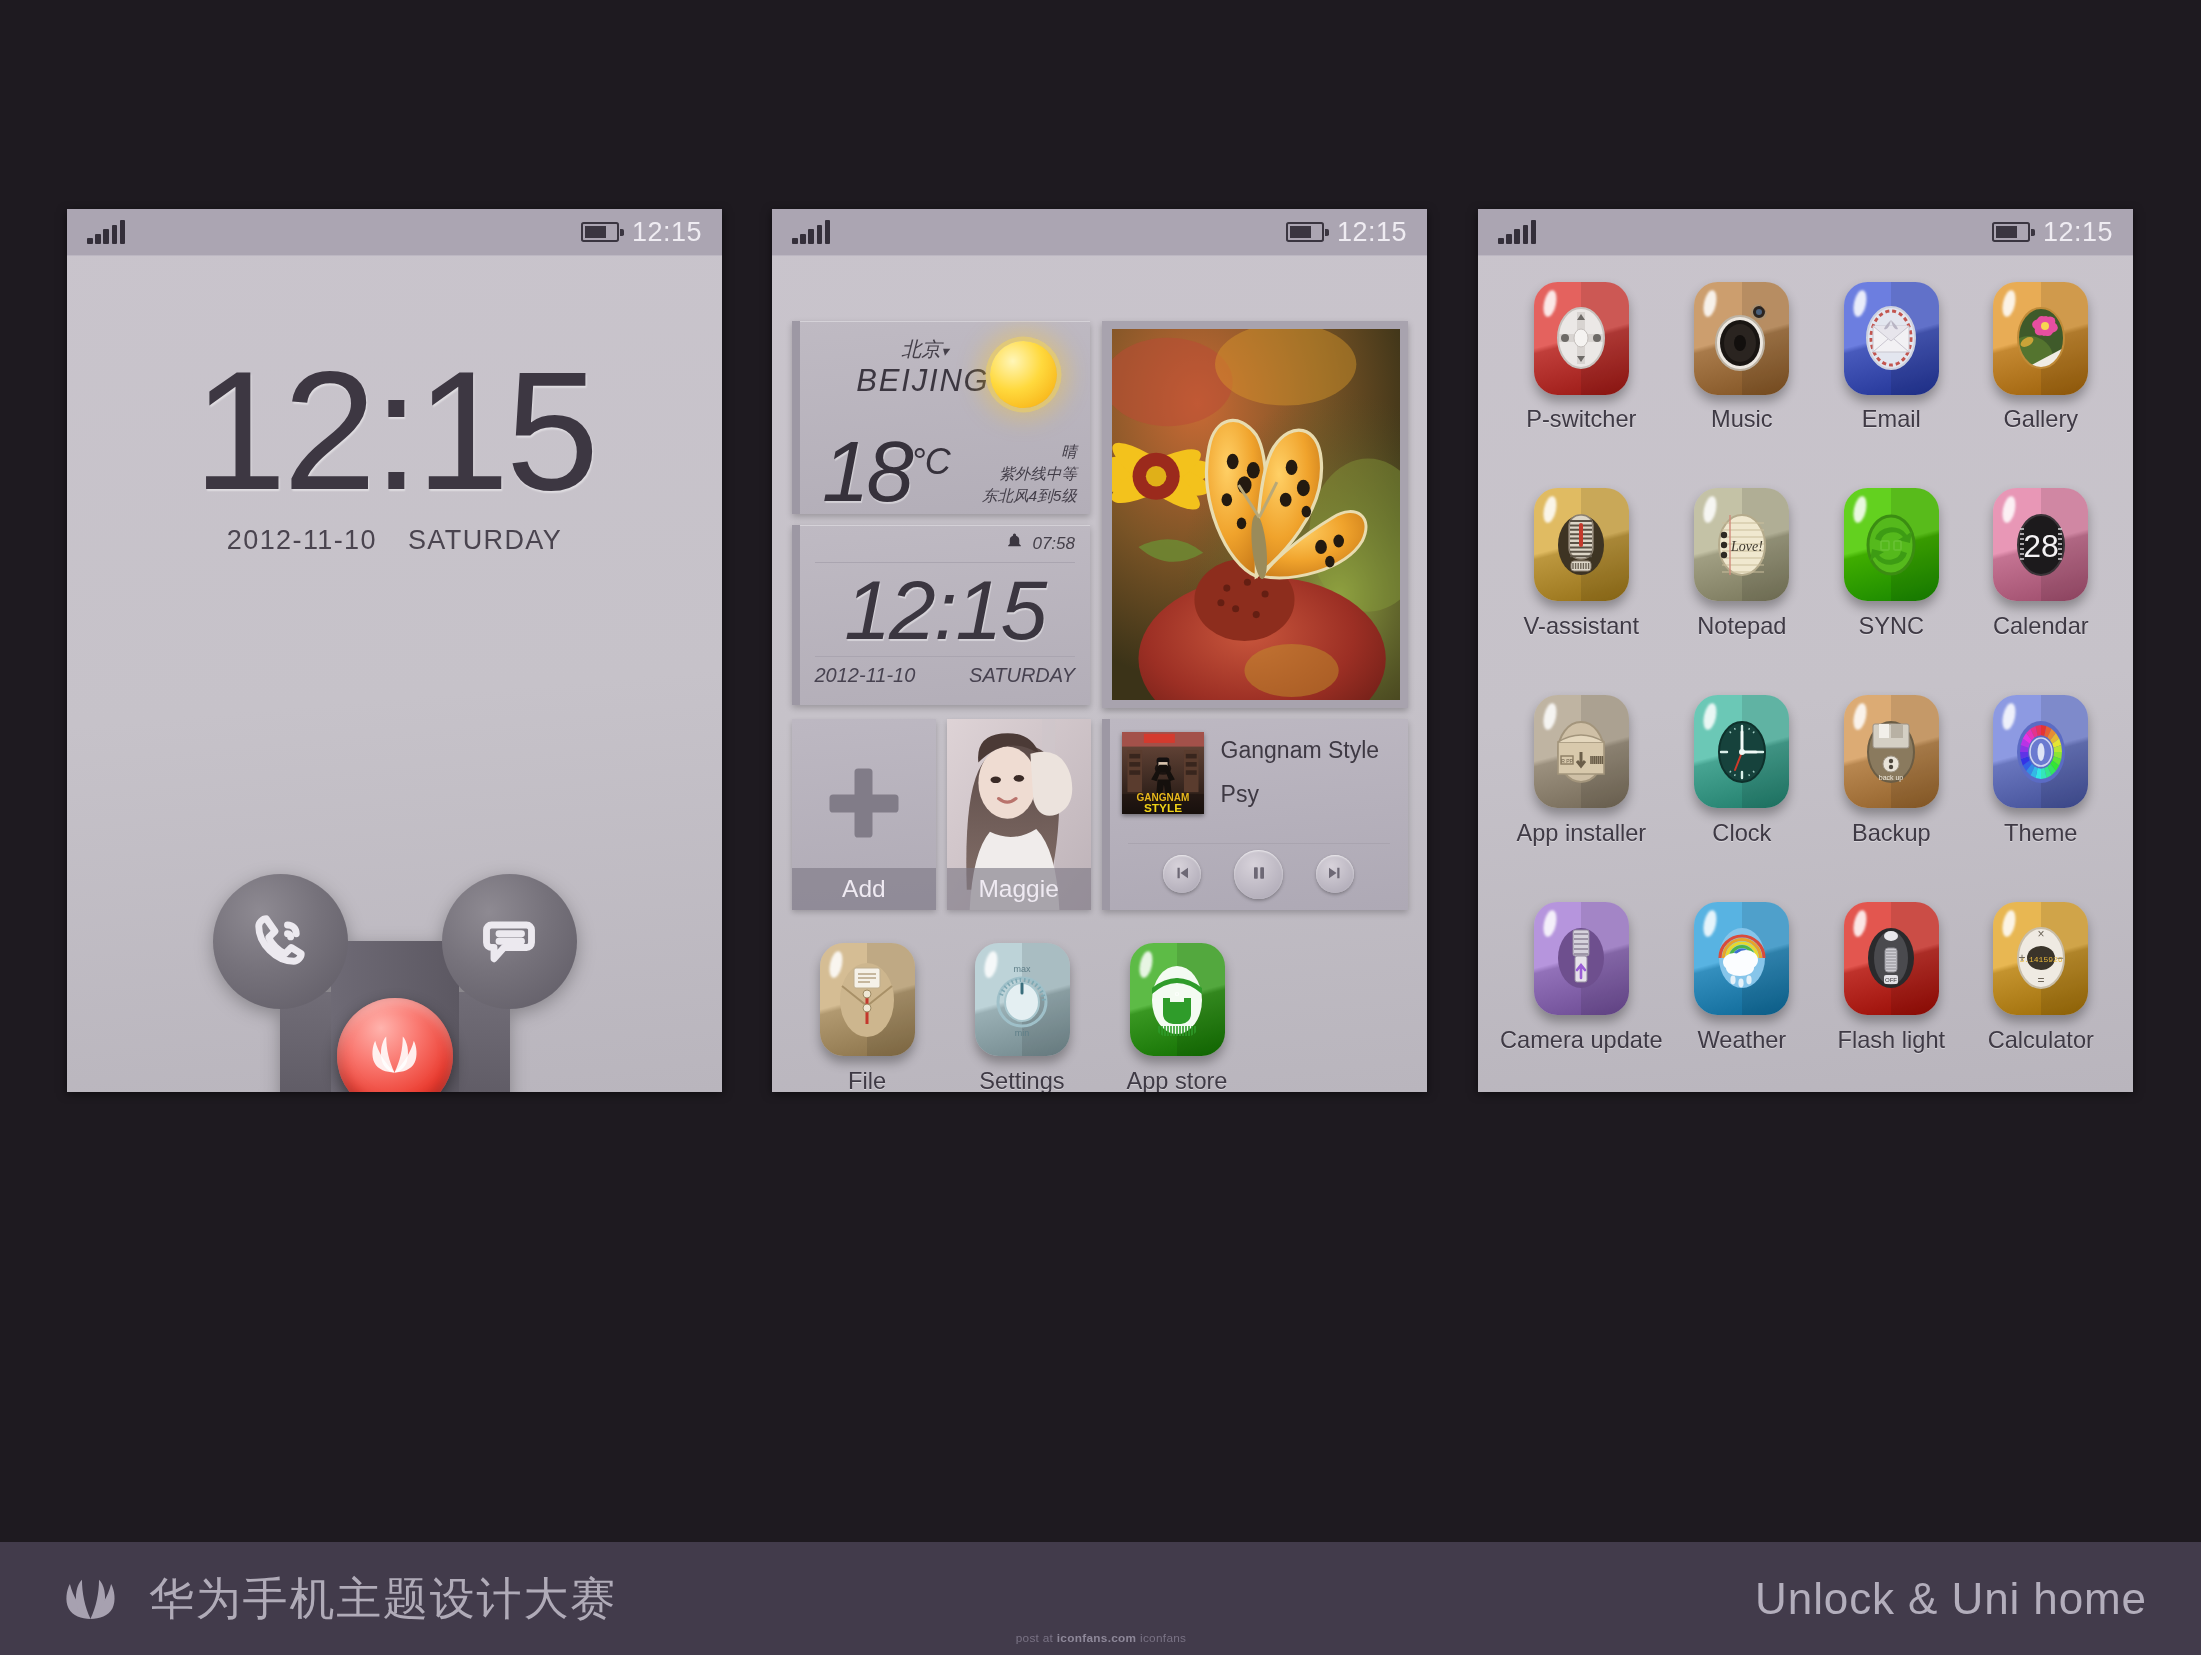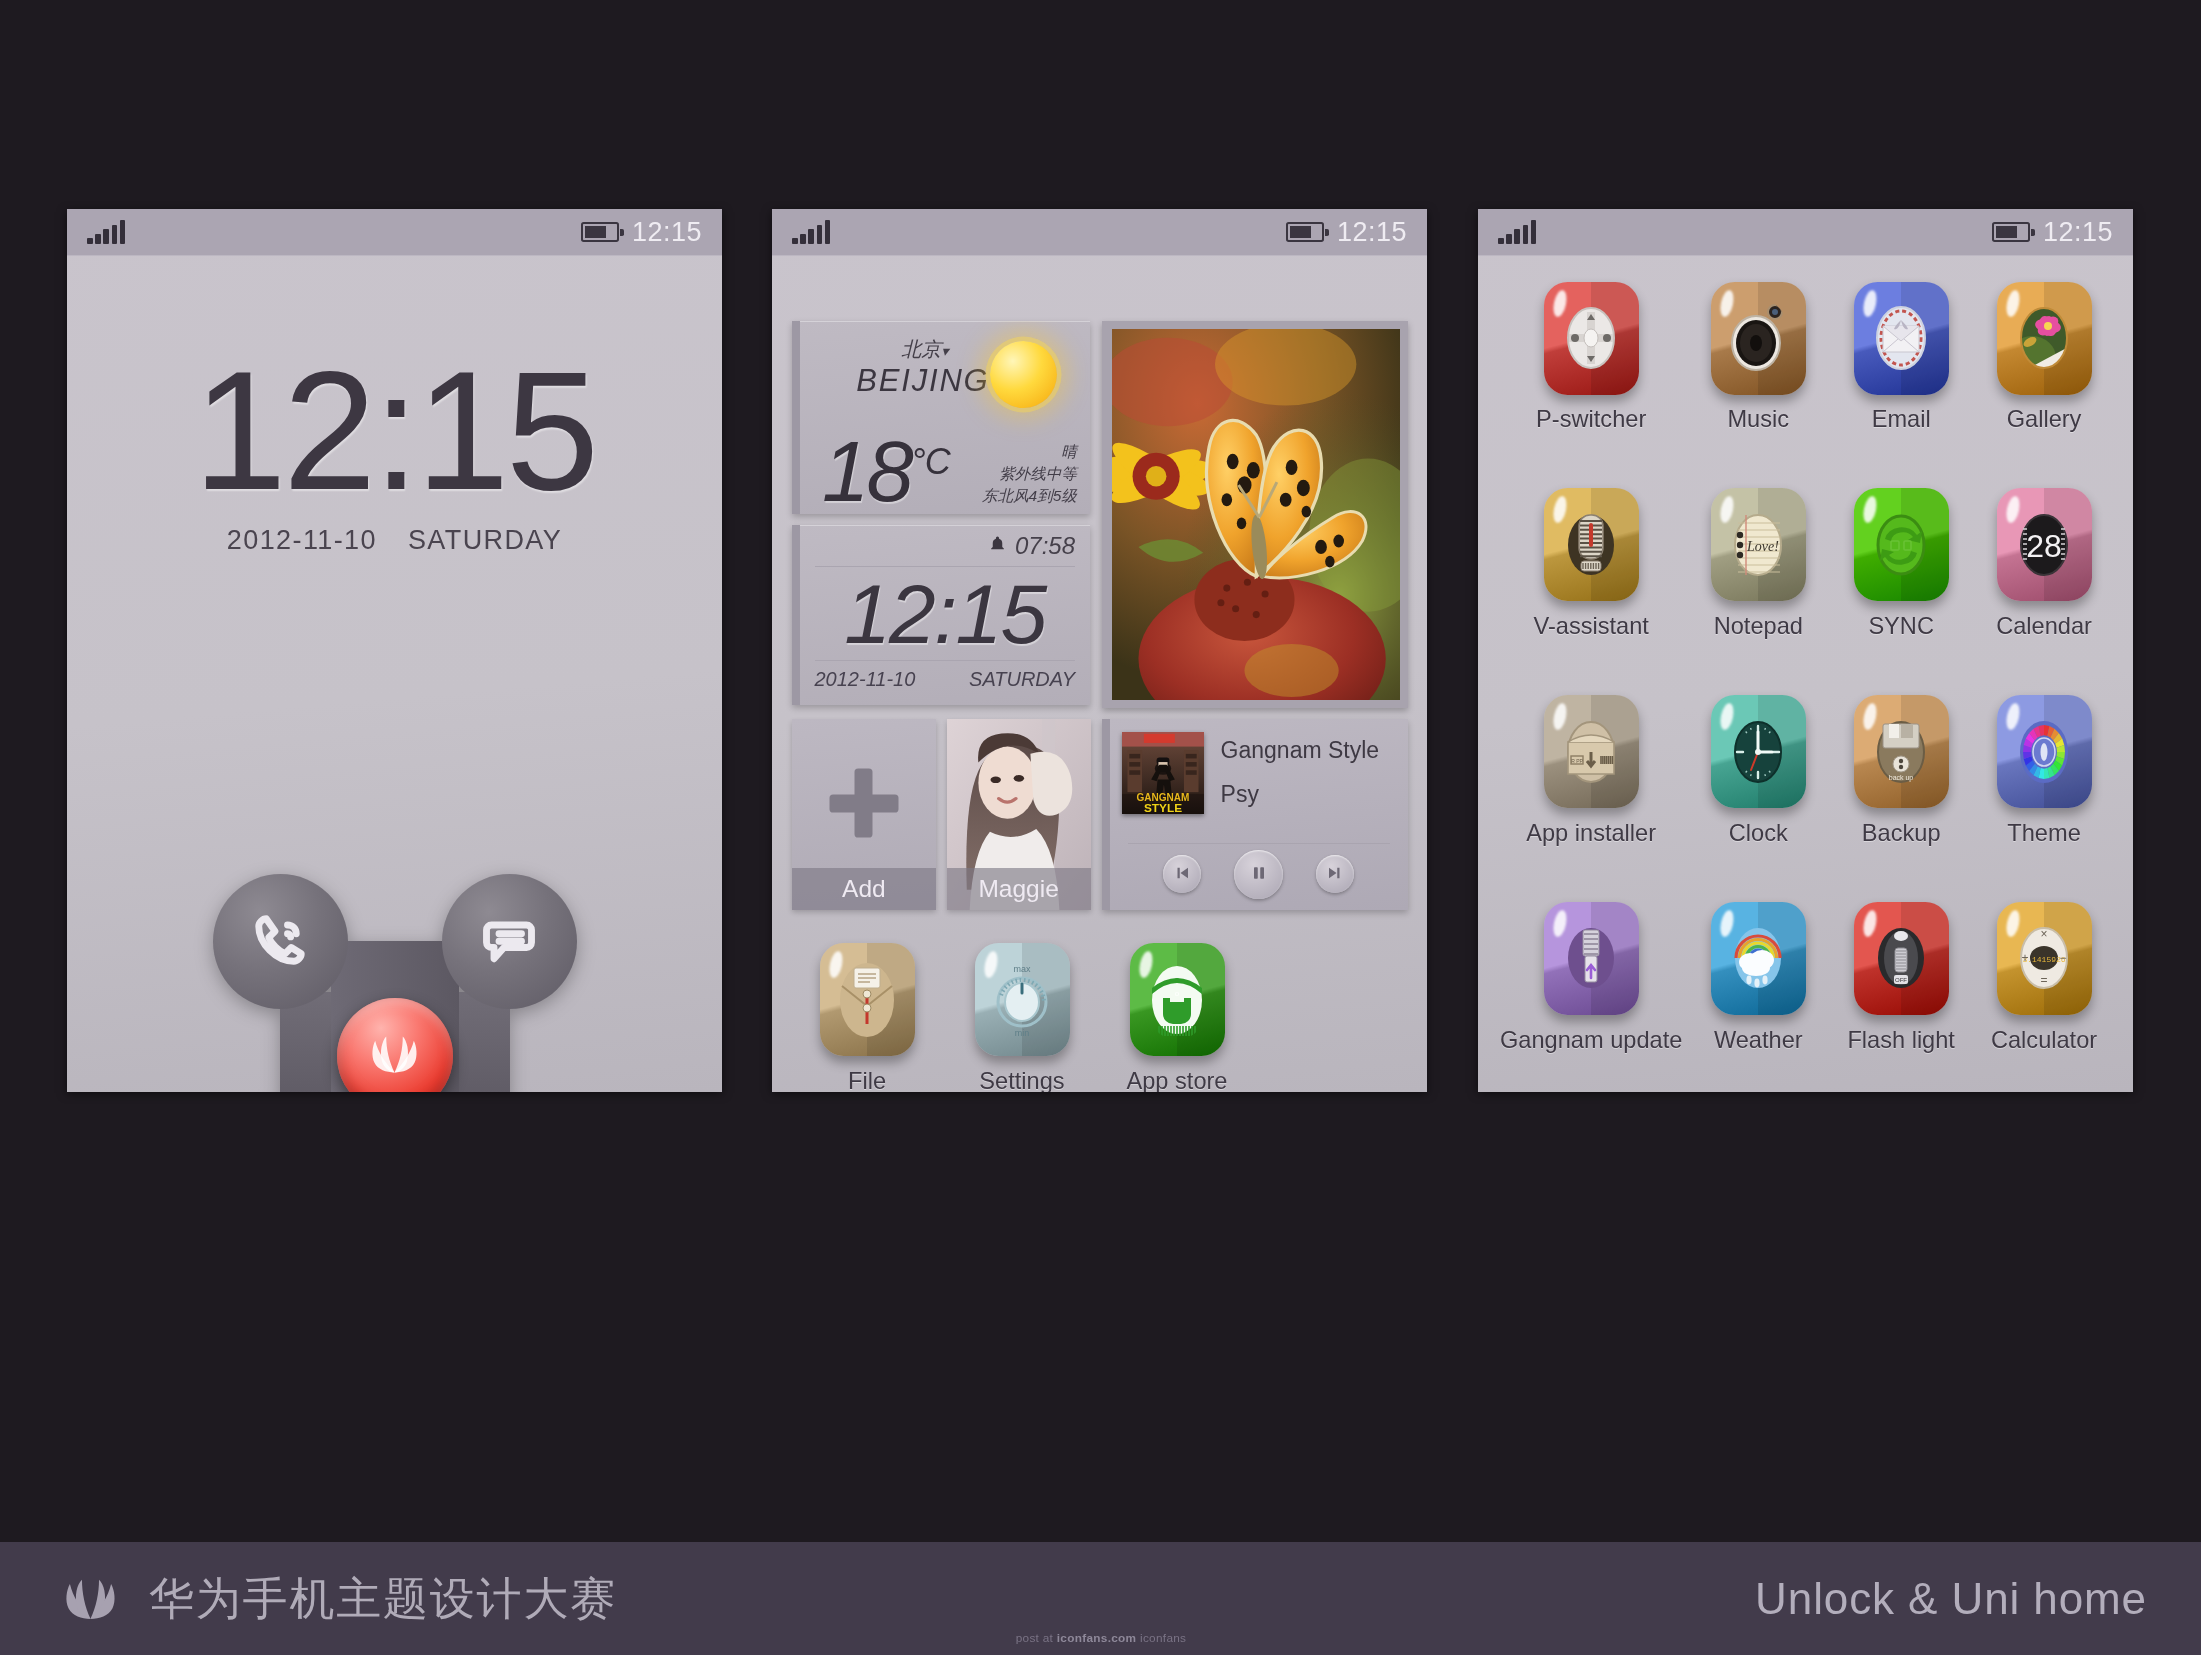--- a/index.html
+++ b/index.html
@@ -145,21 +145,21 @@
     border-radius:50%;
     -webkit-mask:radial-gradient(circle, transparent 27px, #000 29px);
             mask:radial-gradient(circle, transparent 27px, #000 29px);
     z-index:-1;
   }
   .ww-desc{ position:absolute;right:12.7px;bottom:7.3px;text-align:right;
             font-size:15.5px;line-height:1.42;color:#423d48; }
 
   .w-clock{ height:180px; padding:7.3px 14.5px 9px; }
   .wc-alarm{ display:flex;justify-content:flex-end;align-items:center;gap:8.2px;
-             font-size:24px;color:#45404a;padding-bottom:5.5px;border-bottom:0.9px solid #aaa5b0; }
+             font-size:17px;color:#45404a;padding-bottom:5.5px;border-bottom:0.9px solid #aaa5b0; }
   .wc-alarm svg{width:19px;height:19px;fill:#3b3640;}
   .wc-big{ font-size:84px;line-height:1.05;color:#3b3640;text-align:center;font-weight:300;
            letter-spacing:-1.8px;text-shadow:0.9px 1.8px 0.9px rgba(255,255,255,.42);padding:3.6px 0 1.8px; }
   .wc-foot{ display:flex;justify-content:space-between;font-size:20px;color:#474250;
             border-top:0.9px solid #aaa5b0;padding-top:6.4px; }
 
   .w-photo{
     width:307px;height:387px;
     box-shadow:0 2.7px 6.4px rgba(0,0,0,.25);
     border:8.2px solid #a8a3ae; border-left-width:10px;
@@ -1049,21 +1049,21 @@
                     <path d="M23 21h14"></path>
                     <path d="M23 26h14"></path>
                     <path d="M23 31h14"></path>
                     <path d="M23 36h14"></path>
                   </g>
                   <rect x="24" y="38" width="12" height="26" rx="2" fill="#e6e2ea" stroke="#958da0"></rect>
                   <path d="M30 60v-12M26 52l4-5 4 5" stroke="#9b5fd6" stroke-width="2.6" fill="none" stroke-linecap="round"></path>
                 </svg>
               </span>
             </div>
-            <span class="app-label">Gangnam update</span>
+            <span class="app-label">Camera update</span>
           </div>
           <div class="app">
             <div class="app-icon" style="background: linear-gradient(165deg, rgb(88, 179, 226) 0%, rgb(88, 179, 226) 48%, rgb(52, 143, 190) 52%, rgb(12, 103, 150) 100%);">
               <span class="glyph">
                 <svg viewBox="0 0 60 80">
                   <ellipse cx="30" cy="40" rx="23" ry="30" fill="#86c5ea"></ellipse>
                   <g fill="none" stroke-width="3.2">
                     <path d="M8 40a22 22 0 0 1 44 0" stroke="#d94b3c"></path>
                     <path d="M11.5 40a18.5 18.5 0 0 1 37 0" stroke="#e8a22c"></path>
                     <path d="M15 40a15 15 0 0 1 30 0" stroke="#e8d92c"></path>

